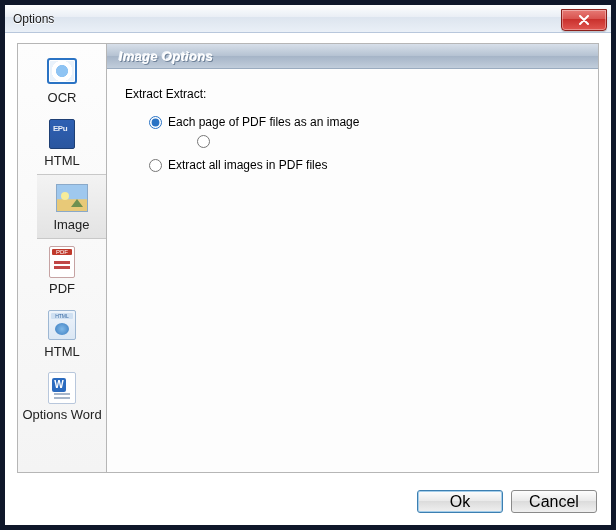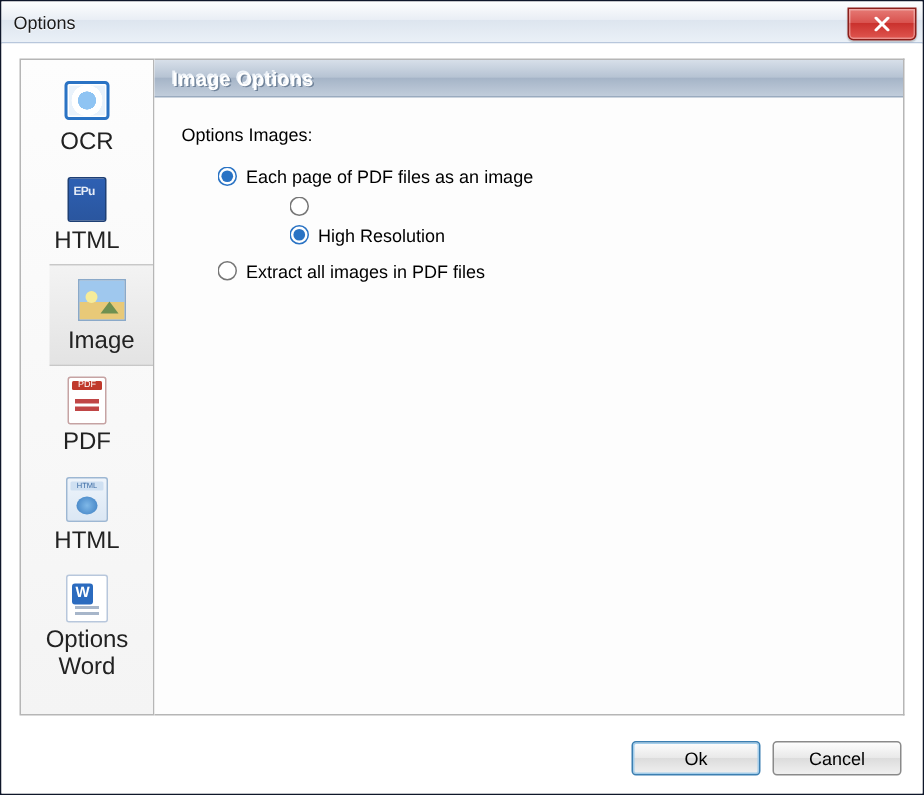--- a/index.html
+++ b/index.html
@@ -7,21 +7,21 @@
     padding: 0;
     font-family: "Segoe UI", Tahoma, sans-serif;
     font-size: 12px;
     background: #fff;
     color: #000;
   }
   .window {
     width: 616px;
     height: 530px;
     box-sizing: border-box;
-    border: 1px solid #0f172a;
+    border: 5px solid #0f172a;
     background: #fff;
     position: relative;
     box-shadow: 0 0 4px rgba(0,0,0,0.15) inset;
   }
   
   .titlebar {
     height: 28px;
     background: linear-gradient(#fdfefe, #e9eef5 45%, #dde5ef 46%, #eaf0f7);
     border-bottom: 1px solid #b8c7dc;
     display: flex;
@@ -84,21 +84,21 @@
     margin-left: 19px;
   }
   .side-item .icon-box {
     width: 34px;
     height: 34px;
     margin: 0 auto 2px auto;
     display: flex;
     align-items: center;
     justify-content: center;
   }
-  .side-label { font-size: 16px; }
+  .side-label { font-size: 13px; }
 
   
   .ic-ocr {
     width: 26px; height: 22px;
     border: 2px solid #2a73c4;
     border-radius: 3px;
     background: radial-gradient(circle at 50% 50%, #8fc4f3 0 35%, #fff 36% 60%, #e9f2fb 61% 100%);
     box-shadow: 0 0 0 1px #fff inset;
   }
   .ic-epub {
@@ -229,34 +229,35 @@
   }
   .panel-header {
     height: 24px;
     margin: 0;
     background: linear-gradient(#d7dfe9, #b6c3d3 48%, #a5b4c7 50%, #c1cddb);
     border-bottom: 1px solid #9aabbf;
     display: flex;
     align-items: center;
     padding-left: 12px;
     color: #fff;
+    font-style: italic;
     font-weight: bold;
     font-size: 13px;
     text-shadow: 1px 1px 0 #6f8299, -1px -1px 0 #eef3f9;
     letter-spacing: 0.3px;
   }
   .panel-body {
     padding: 18px 18px 18px 18px;
     font-size: 12px;
     color: #000;
   }
   .section-label { margin-bottom: 14px; }
   .opt-row {
     display: flex;
-    align-items: flex-start;
+    align-items: center;
     gap: 6px;
     margin: 6px 0;
   }
   .indent1 { margin-left: 24px; }
   .indent2 { margin-left: 72px; }
   input[type=radio] {
     margin: 0;
     width: 13px; height: 13px;
     accent-color: #2a73c4;
   }
@@ -270,21 +271,21 @@
     gap: 8px;
   }
   .btn {
     min-width: 86px;
     height: 23px;
     box-sizing: border-box;
     border: 1px solid #8a8a8a;
     border-radius: 3px;
     background: linear-gradient(#fdfdfd, #e9e9e9 48%, #dcdcdc 50%, #f0f0f0);
     font-family: inherit;
-    font-size: 12px;
+    font-size: 16px;
     cursor: pointer;
     padding: 0 10px;
   }
   .btn.default {
     border-color: #3c7fb1;
     box-shadow: 0 0 0 1px #a3cdea inset;
   }
 </style>
 </head>
 <body>
@@ -346,35 +347,31 @@
             </div>
           <div class="side-label">Options Word</div>
         </div>
 
       </div>
 
       <div class="content">
         <div class="panel-header">Image Options</div>
         <div class="panel-body">
 
-          <div class="section-label">Options Images:</div>
+          <div class="section-label">Extract Extract:</div>
 
           <label class="opt-row indent1">
             <input type="radio" name="extract-mode" checked="" style="">
             <span>Each page of PDF files as an image</span>
           </label>
 
           <label class="opt-row indent2">
             <input type="radio" name="resolution" style="">
           </label>
 
-          <label class="opt-row indent2">
-            <input type="radio" name="resolution" checked="" style="">
-            <span>High Resolution</span>
-          </label>
 
           <label class="opt-row indent1" style="margin-top:10px">
             <input type="radio" name="extract-mode" style="">
             <span>Extract all images in PDF files</span>
           </label>
 
         </div>
       </div>
 
     </div>

